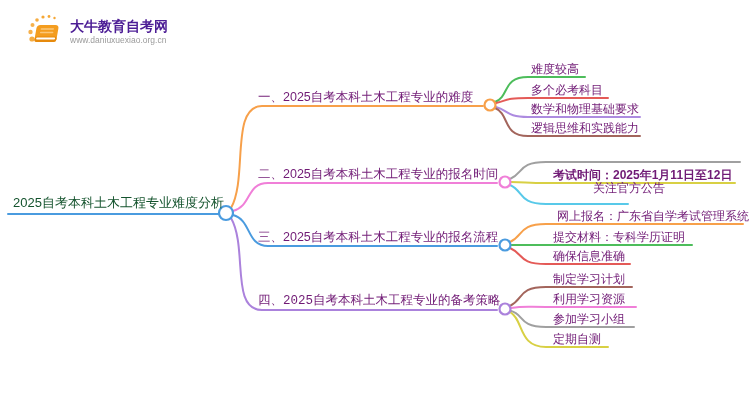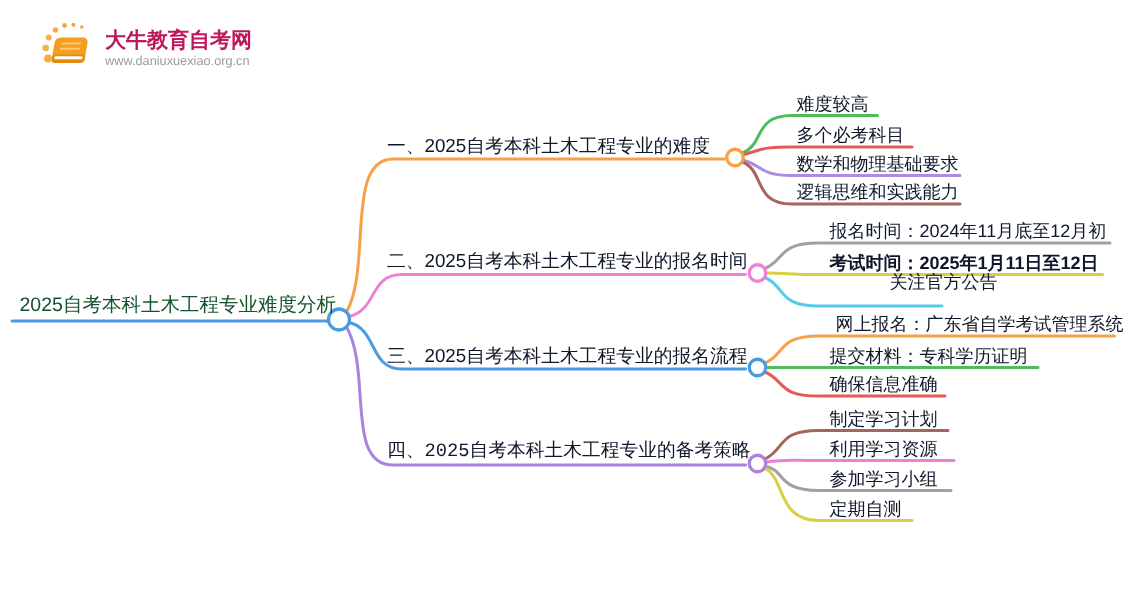--- a/index.html
+++ b/index.html
@@ -11,38 +11,38 @@
     background: #ffffff;
     overflow: hidden;
     font-family: "Liberation Sans", "DejaVu Sans", sans-serif;
   }
   .links { position: absolute; left: 0; top: 0; }
   .links path { fill: none; stroke-width: 2; stroke-linecap: round; }
   .links circle { fill: #ffffff; stroke-width: 2.2; }
   .label {
     position: absolute;
     white-space: nowrap;
-    color: #0f172a;
+    color: #701a75;
     line-height: 16px;
     height: 16px;
   }
   .central-label { font-size: 13px; color: #14532d; letter-spacing: 0px; }
   .branch-label { font-size: 12.5px; }
   .leaf-label   { font-size: 12px; }
   .logo {
     position: absolute;
     left: 26px; top: 12px;
     display: flex;
     align-items: center;
     gap: 6px;
   }
   .logo-text .site-name {
     font-size: 14px;
     font-weight: bold;
-    color: #be185d;
+    color: #4c1d95;
     line-height: 17px;
   }
   .logo-text .site-url {
     font-size: 8.5px;
     color: #9b9b9b;
     line-height: 11px;
   }
 </style>
 </head>
 <body>
@@ -112,21 +112,20 @@
   <div class="label branch-label" style="left:258px; top:89px;">一、2025自考本科土木工程专业的难度</div>
   <div class="label branch-label" style="left:258px; top:166px;">二、2025自考本科土木工程专业的报名时间</div>
   <div class="label branch-label" style="left:258px; top:229px;">三、2025自考本科土木工程专业的报名流程</div>
   <div class="label branch-label" style="left:258px; top:293px;font-family:Liberation Mono, monospace;">四、2025自考本科土木工程专业的备考策略</div>
 
   <div class="label leaf-label" style="left:531px; top:61px;">难度较高</div>
   <div class="label leaf-label" style="left:531px; top:82px;">多个必考科目</div>
   <div class="label leaf-label" style="left:531px; top:101px;">数学和物理基础要求</div>
   <div class="label leaf-label" style="left:531px; top:120px;">逻辑思维和实践能力</div>
 
-  <div class="label leaf-label" style="left:553px; top:146px;">报名时间：2024年11月底至12月初</div>
   <div class="label leaf-label" style="left:553px; top:167px;font-weight:bold;">考试时间：2025年1月11日至12日</div>
   <div class="label leaf-label" style="left:553px; top:180px;margin-left:40px;">关注官方公告</div>
 
   <div class="label leaf-label" style="left:522px; top:208px;margin-left:35px;">网上报名：广东省自学考试管理系统</div>
   <div class="label leaf-label" style="left:553px; top:229px;">提交材料：专科学历证明</div>
   <div class="label leaf-label" style="left:553px; top:248px;">确保信息准确</div>
 
   <div class="label leaf-label" style="left:553px; top:271px;">制定学习计划</div>
   <div class="label leaf-label" style="left:553px; top:291px;">利用学习资源</div>
   <div class="label leaf-label" style="left:553px; top:311px;">参加学习小组</div>

